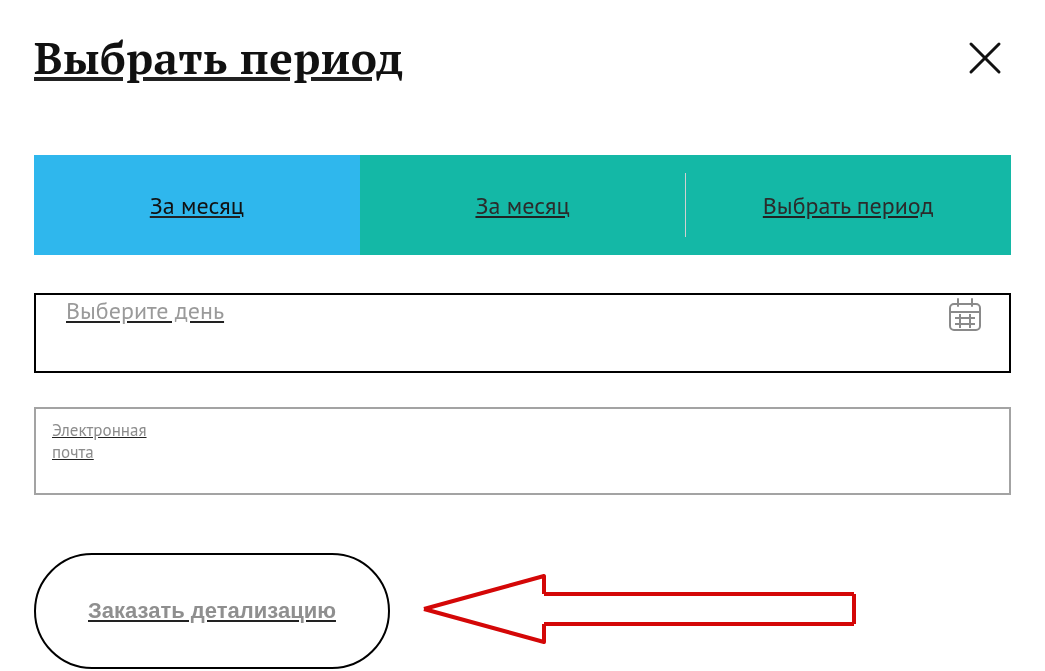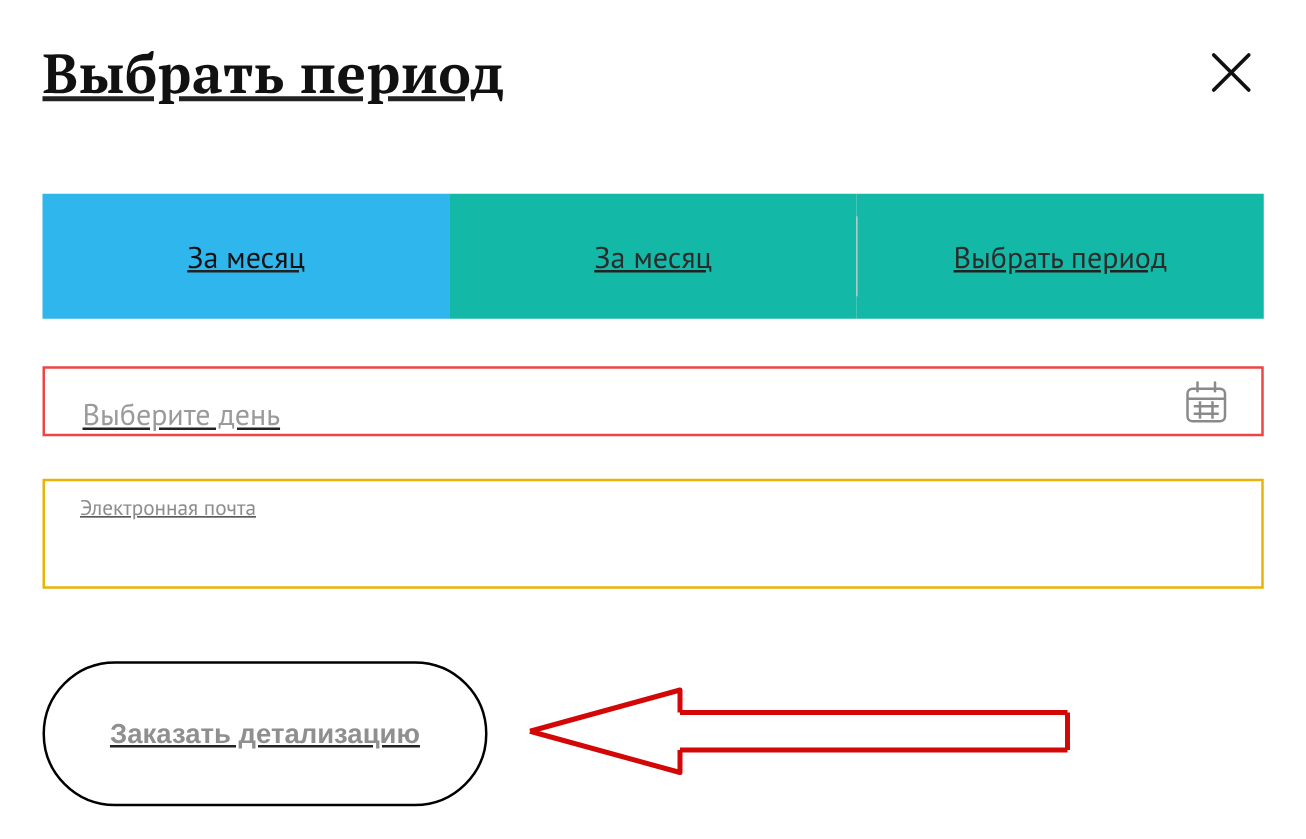--- a/index.html
+++ b/index.html
@@ -71,43 +71,43 @@
     left: 0;
     top: 18px;
     bottom: 18px;
     width: 1px;
     background: #d0d0d0;
   }
   .tab.active + .tab::before { display: none; }
 
   .field-date {
     margin-top: 38px;
-    height: 56px;
-    border: 2px solid #ef4444;
+    height: 80px;
+    border: 2px solid #000000;
     box-sizing: border-box;
     display: flex;
-    align-items: flex-end;
+    align-items: flex-start;
     padding: 0 24px 0 30px;
     cursor: pointer;
   }
   .field-date .placeholder {
     flex: 1;
     font-size: 24px;
     color: #9a9a9a;
   }
   .field-date .cal-icon { color: #8a8a8a; }
 
   .field-email {
     margin-top: 34px;
     height: 88px;
-    border: 2px solid #eab308;
+    border: 2px solid #a3a3a3;
     box-sizing: border-box;
-    padding: 10px 18px 0 28px;
-    display: flex;
-    flex-direction: column;
+    padding: 10px 18px 0 16px;
+    display: flex;
+    flex-direction: row;
   }
   .field-email .float-label {
     font-size: 17px;
     color: #8c8c8c;
   }
   .field-email input {
     border: none;
     outline: none;
     font-size: 22px;
     padding: 6px 0 0 0;

